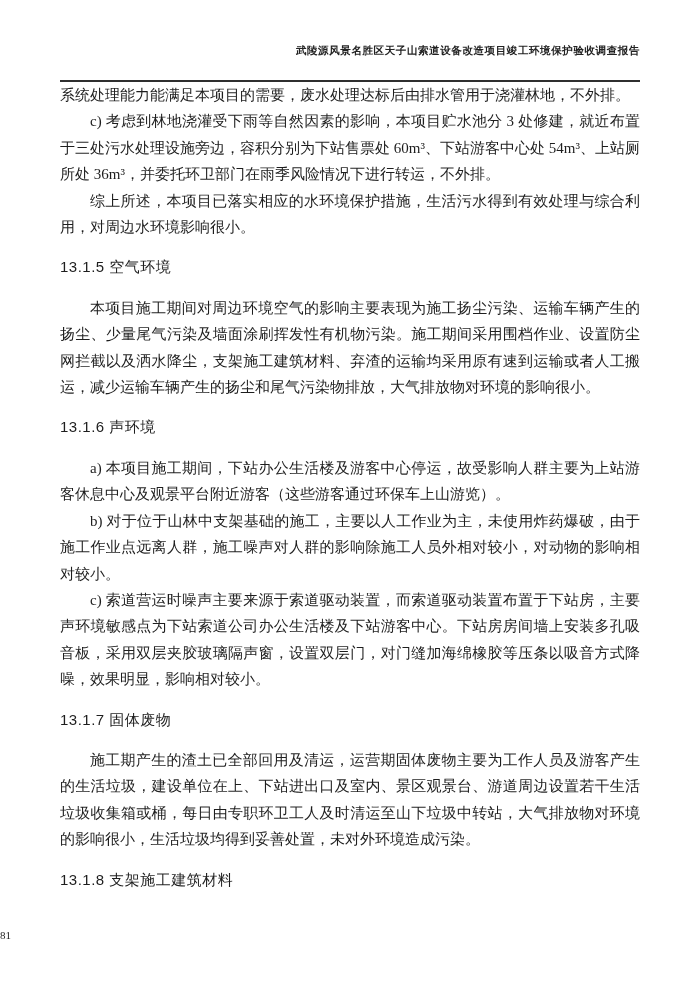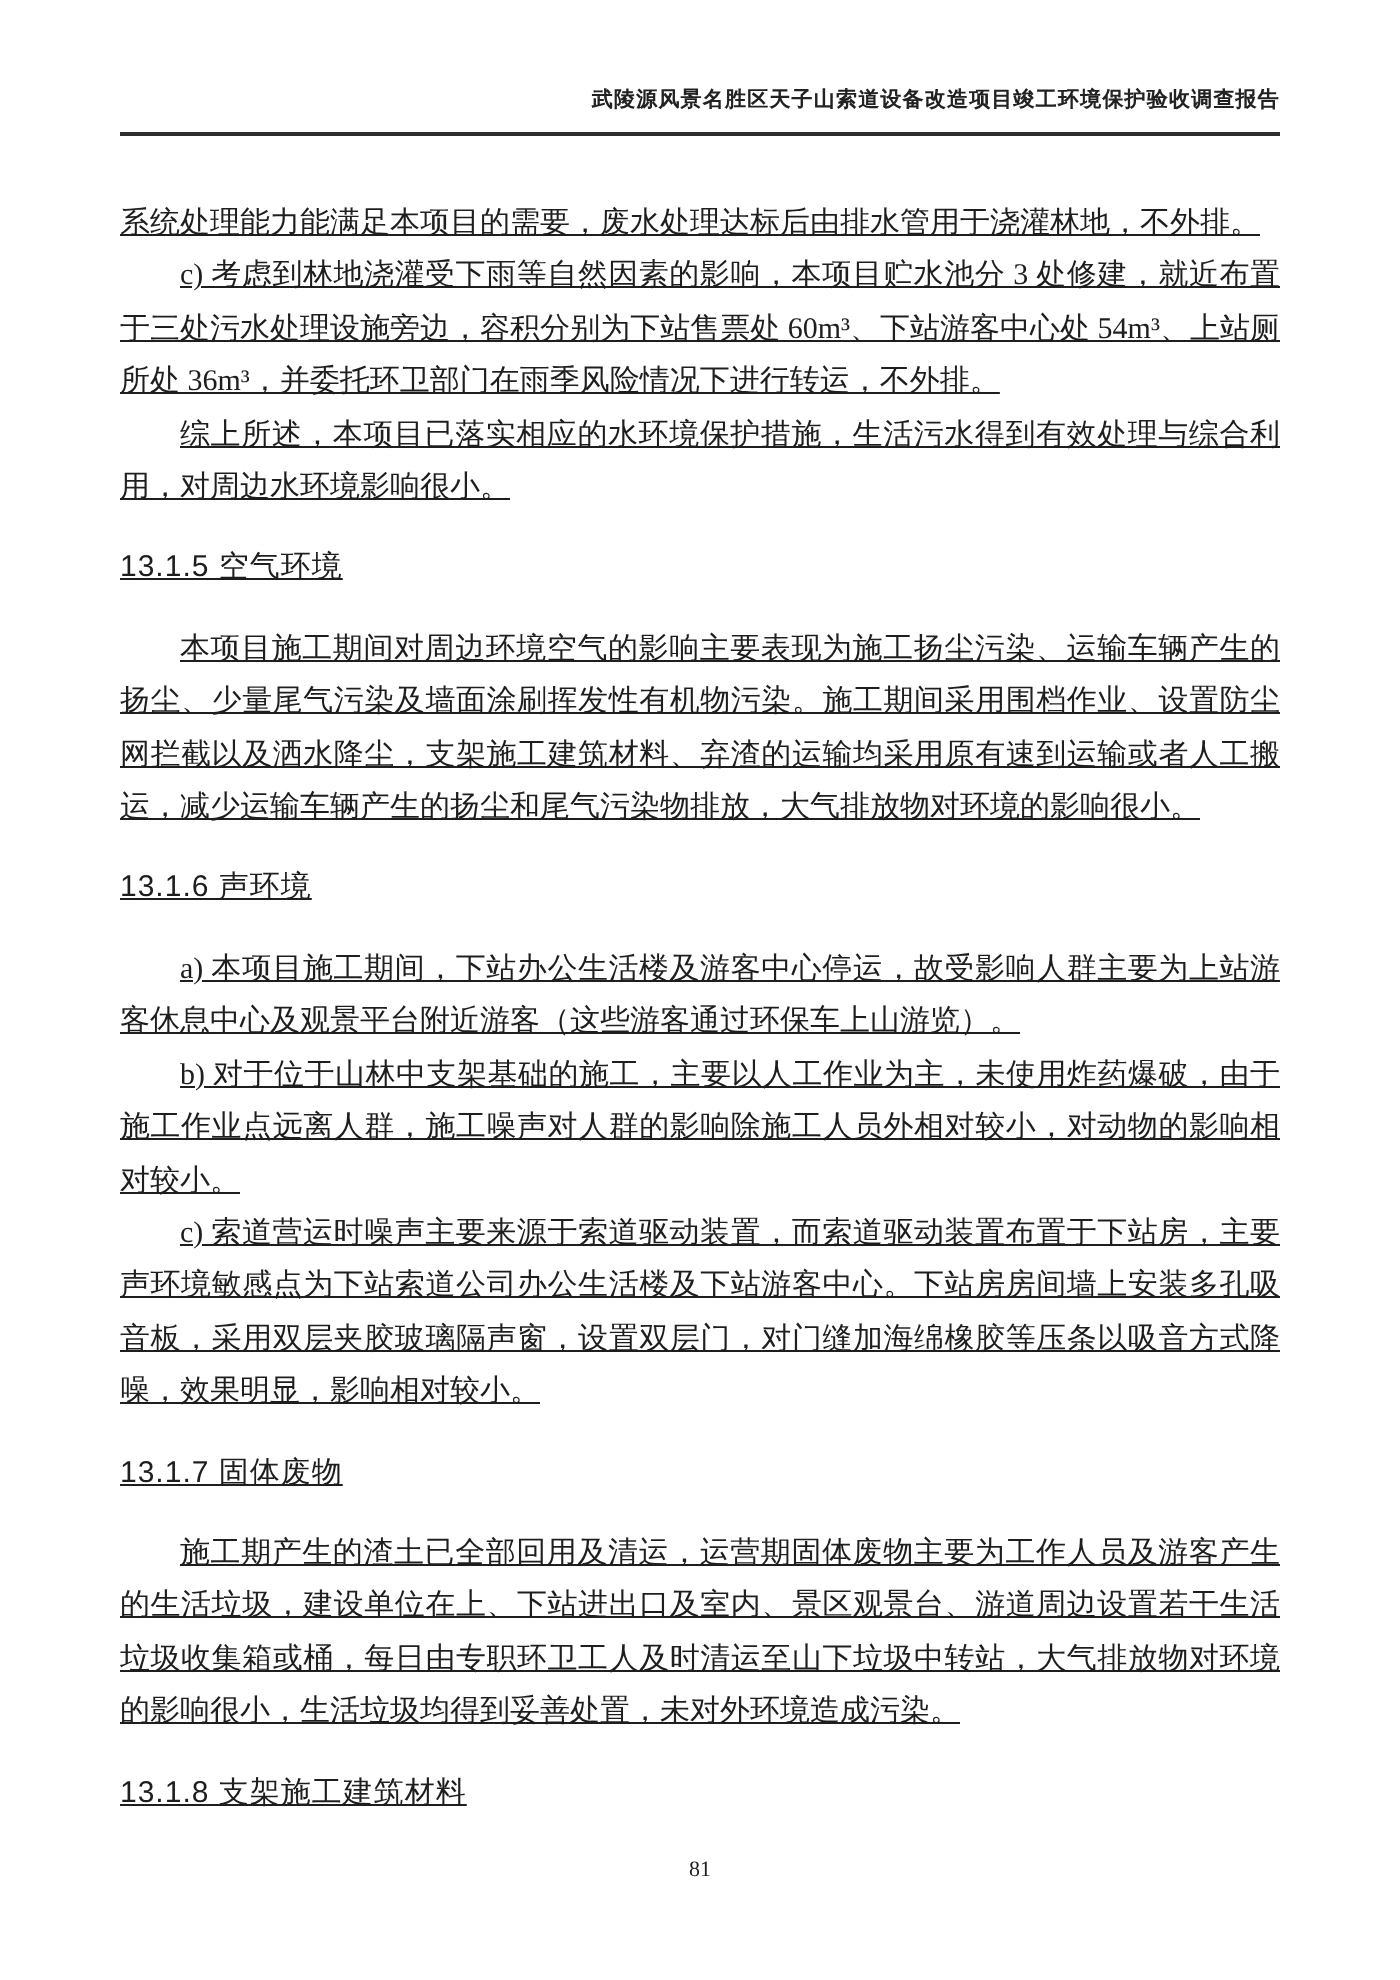--- a/index.html
+++ b/index.html
@@ -14,37 +14,36 @@
     margin: 0 auto;
     background: #ffffff;
     box-sizing: border-box;
     padding: 44px 60px 0 60px;
     font-family: "Liberation Serif", "DejaVu Serif", serif;
     color: #1e1e1e;
     overflow: hidden;
   }
   .page-header {
     border-bottom: 2px solid #2f2f2f;
-    padding-bottom: 9px;
+    padding-bottom: 23px;
   }
   .header-title {
     text-align: right;
     font-size: 10.5px;
     letter-spacing: 0.6px;
     color: #222222;
     font-weight: bold;
     line-height: 13px;
   }
   .doc-body {
-    padding-top: 31px;
+    padding-top: 0;
     font-size: 15px;
     line-height: 26.4px;
     text-align: justify;
     text-justify: inter-ideograph;
-    text-decoration: underline;
   }
   .para {
     margin: 0;
     text-indent: 2em;
     word-break: break-all;
   }
   .para.no-indent {
     text-indent: 0;
   }
   .heading {
@@ -53,21 +52,20 @@
     font-weight: 400;
     font-size: 15px;
     letter-spacing: 0.5px;
     text-align: left;
   }
   .page-footer {
     position: absolute;
     left: 0;
     right: 0;
     bottom: 47px;
-    text-align: center;
   }
   .page-number {
     font-size: 11px;
     color: #1e1e1e;
     font-family: "Liberation Serif", "DejaVu Serif", serif;
   }
 </style>
 </head>
 <body>
 

